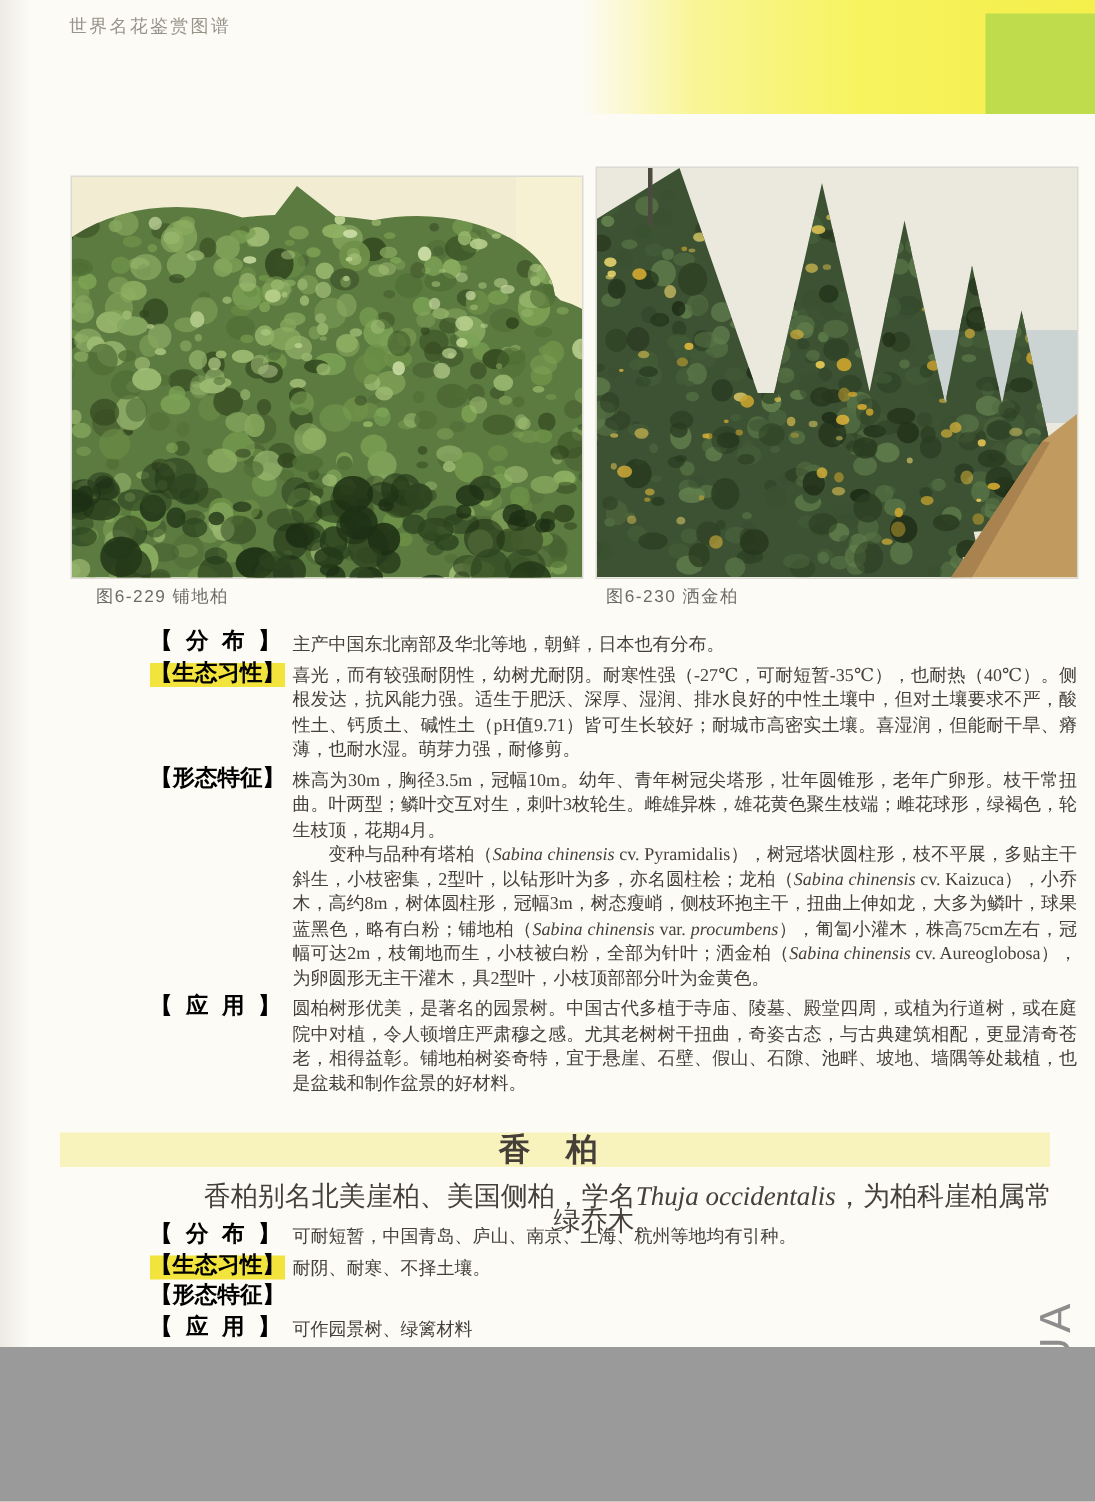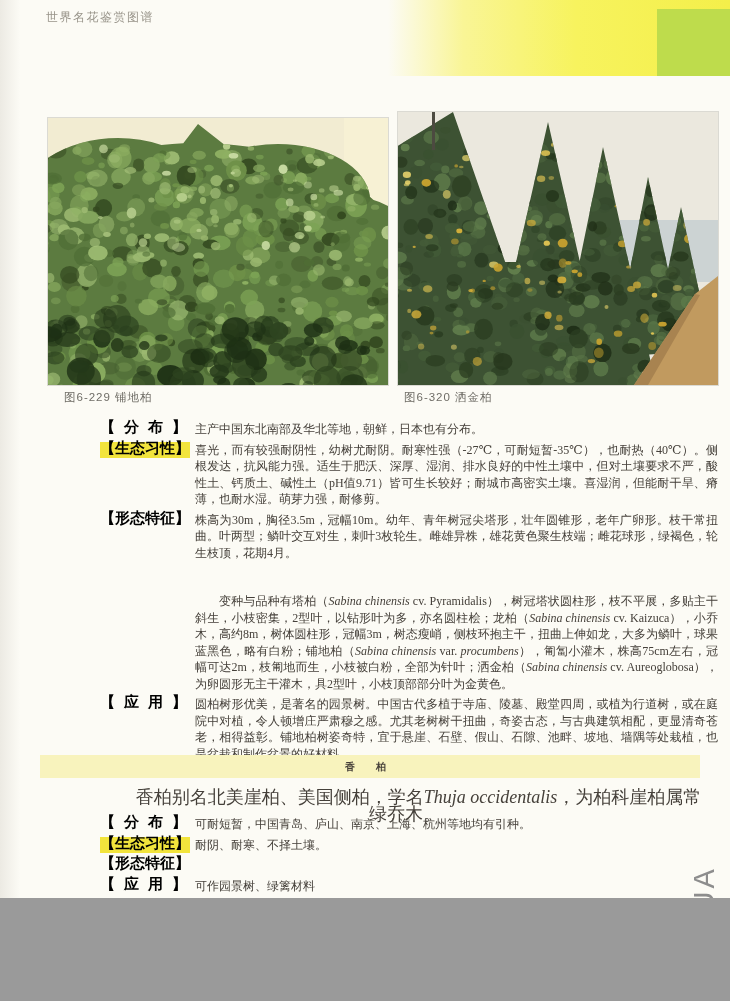--- a/index.html
+++ b/index.html
@@ -24,25 +24,25 @@
   .cap-title{margin-left:4px;}
   .content{position:absolute;left:100px;width:618px;}
   .content-1{top:421px;}
   .content-2{top:816px;}
   .section-row{display:flex;align-items:flex-start;margin-bottom:4px;}
   .section-label{flex:0 0 95px;width:95px;font-family:Liberation Mono, monospace;
         font-size:15px;font-weight:bold;color:#000000;line-height:16.5px;white-space:nowrap;}
   .section-label .lbl{display:inline-block;}
   .section-label .lbl.hl{background:#f2e43c;}
   .section-body{flex:1;font-size:12px;line-height:16.5px;color:#45403a;text-align:justify;}
-  .section-body p+p{text-indent:2em;margin-top:32px;}
+  .section-body p+p{text-indent:2em;}
   .section-body i{font-style:italic;}
   .species-band{position:absolute;left:40px;top:755px;width:660px;height:23px;background:#f8f3bd;
         text-align:center;}
-  .species-title{font-family:"Liberation Sans","DejaVu Sans",sans-serif;font-size:10px;font-weight:bold;
+  .species-title{font-family:"Liberation Sans","DejaVu Sans",sans-serif;font-size:21px;font-weight:bold;
         color:#453f38;letter-spacing:9px;line-height:23px;text-align:center;}
   .species-intro{position:absolute;left:100px;top:789px;width:610px;font-size:18px;line-height:16.5px;
         color:#45403a;text-indent:1.5em;text-align:center;}
   .species-intro i{font-style:italic;}
   .page-bar{position:absolute;left:38px;top:916px;width:300px;height:17px;
         background:linear-gradient(90deg,#a6a6b2 0%,#c6c6d1 30%,rgba(250,250,248,0) 95%);}
   .page-num{position:absolute;left:50px;top:915px;font-size:13.5px;color:#2d2b27;letter-spacing:.5px;}
   .watermark{position:absolute;left:640px;top:909px;width:130px;height:34px;text-align:center;
         transform:rotate(-90deg);font-family:"Liberation Sans","DejaVu Sans",sans-serif;
         font-size:29px;color:#8d8d8d;letter-spacing:3px;}
@@ -1182,21 +1182,21 @@
       <polygon points="236,273 320,273 320,164 297,182" fill="#c19a5f"></polygon>
       <polygon points="236,273 250,273 302,183 297,182" fill="#a88350"></polygon>
       <rect x="34" y="0" width="3" height="38" fill="#4c4a40"></rect>
     </svg>
   </figure>
 
   <div class="caption caption-left">
     <span>图6-229</span><span class="cap-title">铺地柏</span>
   </div>
   <div class="caption caption-right">
-    <span>图6-320</span><span class="cap-title">洒金柏</span>
+    <span>图6-230</span><span class="cap-title">洒金柏</span>
   </div>
 
   <div class="content content-1">
 
     <div class="section-row">
       <div class="section-label"><span class="lbl">【 分  布 】</span></div>
       <div class="section-body">
         <p><span>主产中国东北南部及华北等地，朝鲜，日本也有分布。</span></p>
       </div>
     </div>

